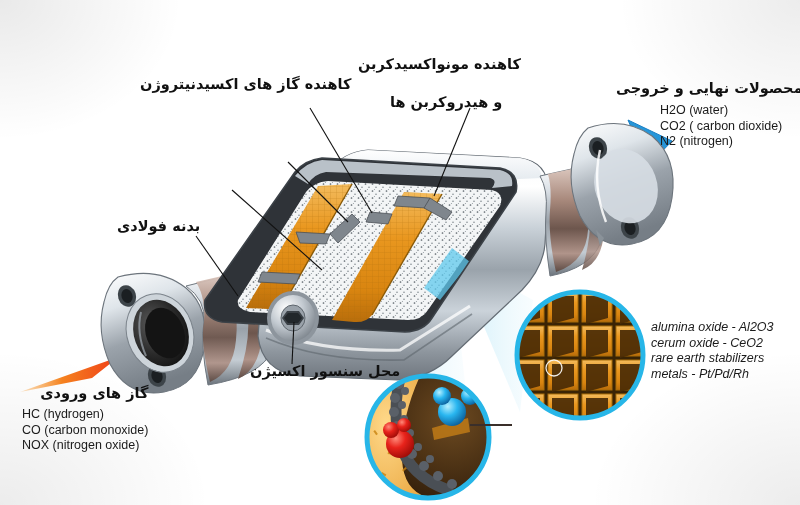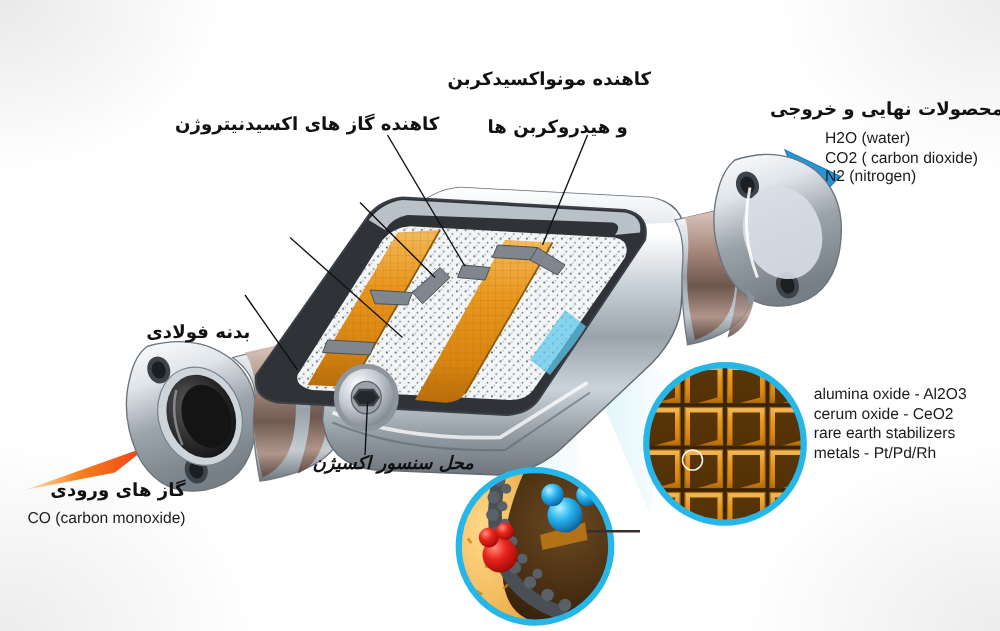--- a/index.html
+++ b/index.html
@@ -343,48 +343,50 @@
     <g stroke="#111111" stroke-width="1.1" fill="none">
       <line x1="310" y1="108" x2="372" y2="213"></line>
       <line x1="470" y1="108" x2="434" y2="196"></line>
       <line x1="288" y1="162" x2="348" y2="222"></line>
       <line x1="232" y1="190" x2="322" y2="270"></line>
       <line x1="196" y1="236" x2="238" y2="296"></line>
       <line x1="292" y1="364" x2="294" y2="322"></line>
     </g>
   </svg>
 
-  <div class="lbl fa" style="left:140px;top:92px;">کاهنده گاز های اکسیدنیتروژن</div>
+  <div class="lbl fa" style="left:140px;top:76px;">کاهنده گاز های اکسیدنیتروژن</div>
 
   <div class="lbl fa" style="left:358px;top:56px;">کاهنده مونواکسیدکربن</div>
   <div class="lbl fa" style="left:390px;top:94px;">و هیدروکربن ها</div>
 
 
 
-  <div class="lbl fa" style="left:117px;top:218px;margin-top:40px;">بدنه فولادی</div>
-
-  <div class="lbl fa" style="left:250px;top:363px;font-style:italic;">محل سنسور اکسیژن</div>
+  <div class="lbl fa" style="left:117px;top:218px;">بدنه فولادی</div>
+
+  <div class="lbl fa" style="left:250px;top:363px;">محل سنسور اکسیژن</div>
 
   <div class="lbl" style="left:22px;top:385px;">
     <div class="fa" style="margin-left:6px;">گاز های ورودی</div>
     <div class="en" style="margin-top:6px;">
+      <div class="row">HC (hydrogen)</div>
       <div class="row">CO (carbon monoxide)</div>
+      <div class="row">NOX (nitrogen oxide)</div>
     </div>
   </div>
 
   <div class="lbl" style="left:616px;top:80px;">
     <div class="fa">محصولات نهایی و خروجی</div>
     <div class="en" style="margin-top:7px;margin-left:44px;">
       <div class="row">H2O (water)</div>
       <div class="row">CO2 ( carbon dioxide)</div>
       <div class="row">N2 (nitrogen)</div>
     </div>
   </div>
 
-  <div class="lbl en" style="left:651px;top:308px;">
+  <div class="lbl en" style="left:651px;top:320px;font-style:italic;">
     <div class="row">alumina oxide - Al2O3</div>
     <div class="row">cerum oxide - CeO2</div>
     <div class="row">rare earth stabilizers</div>
     <div class="row">metals - Pt/Pd/Rh</div>
   </div>
 
 
 </div>
 
 </body></html>

